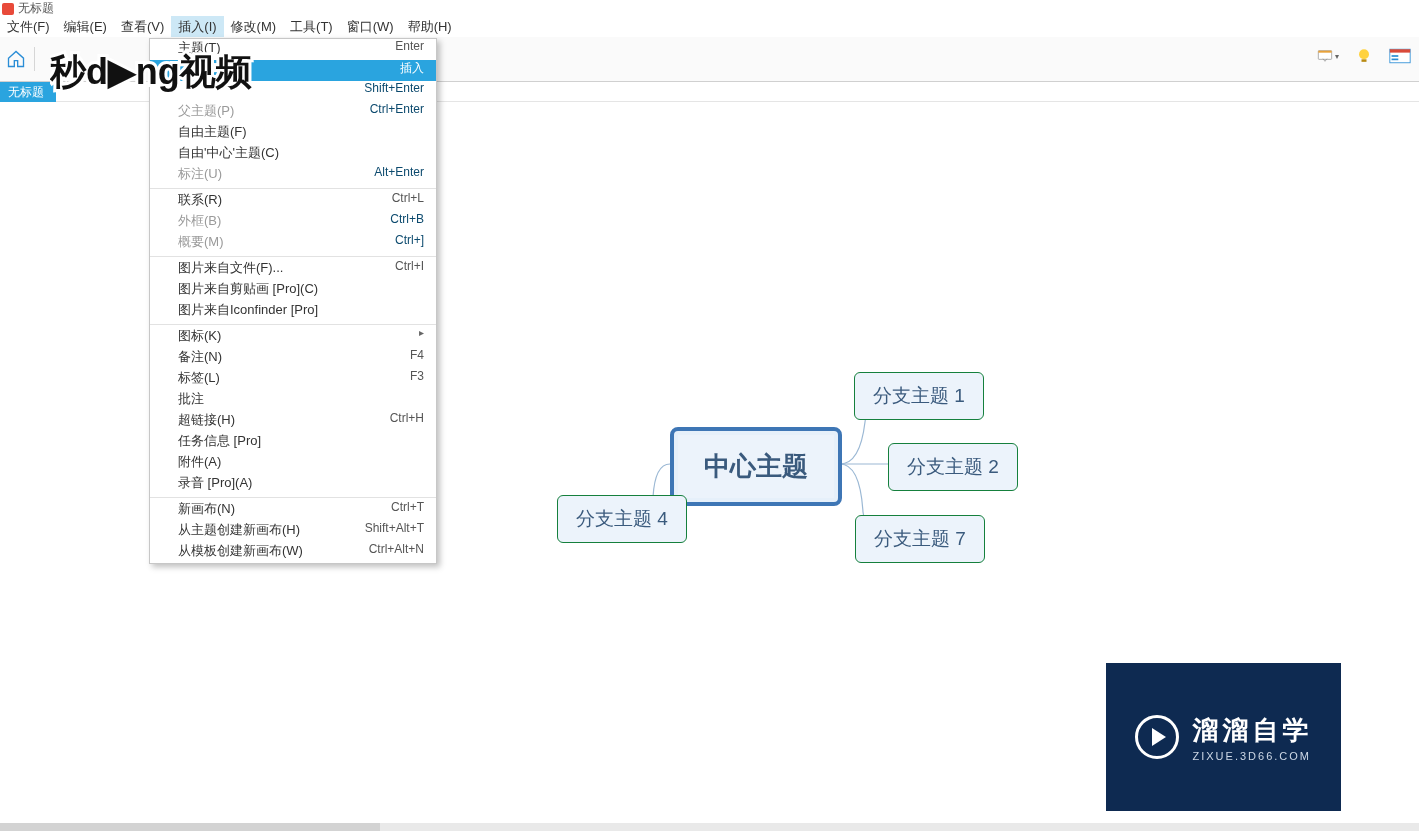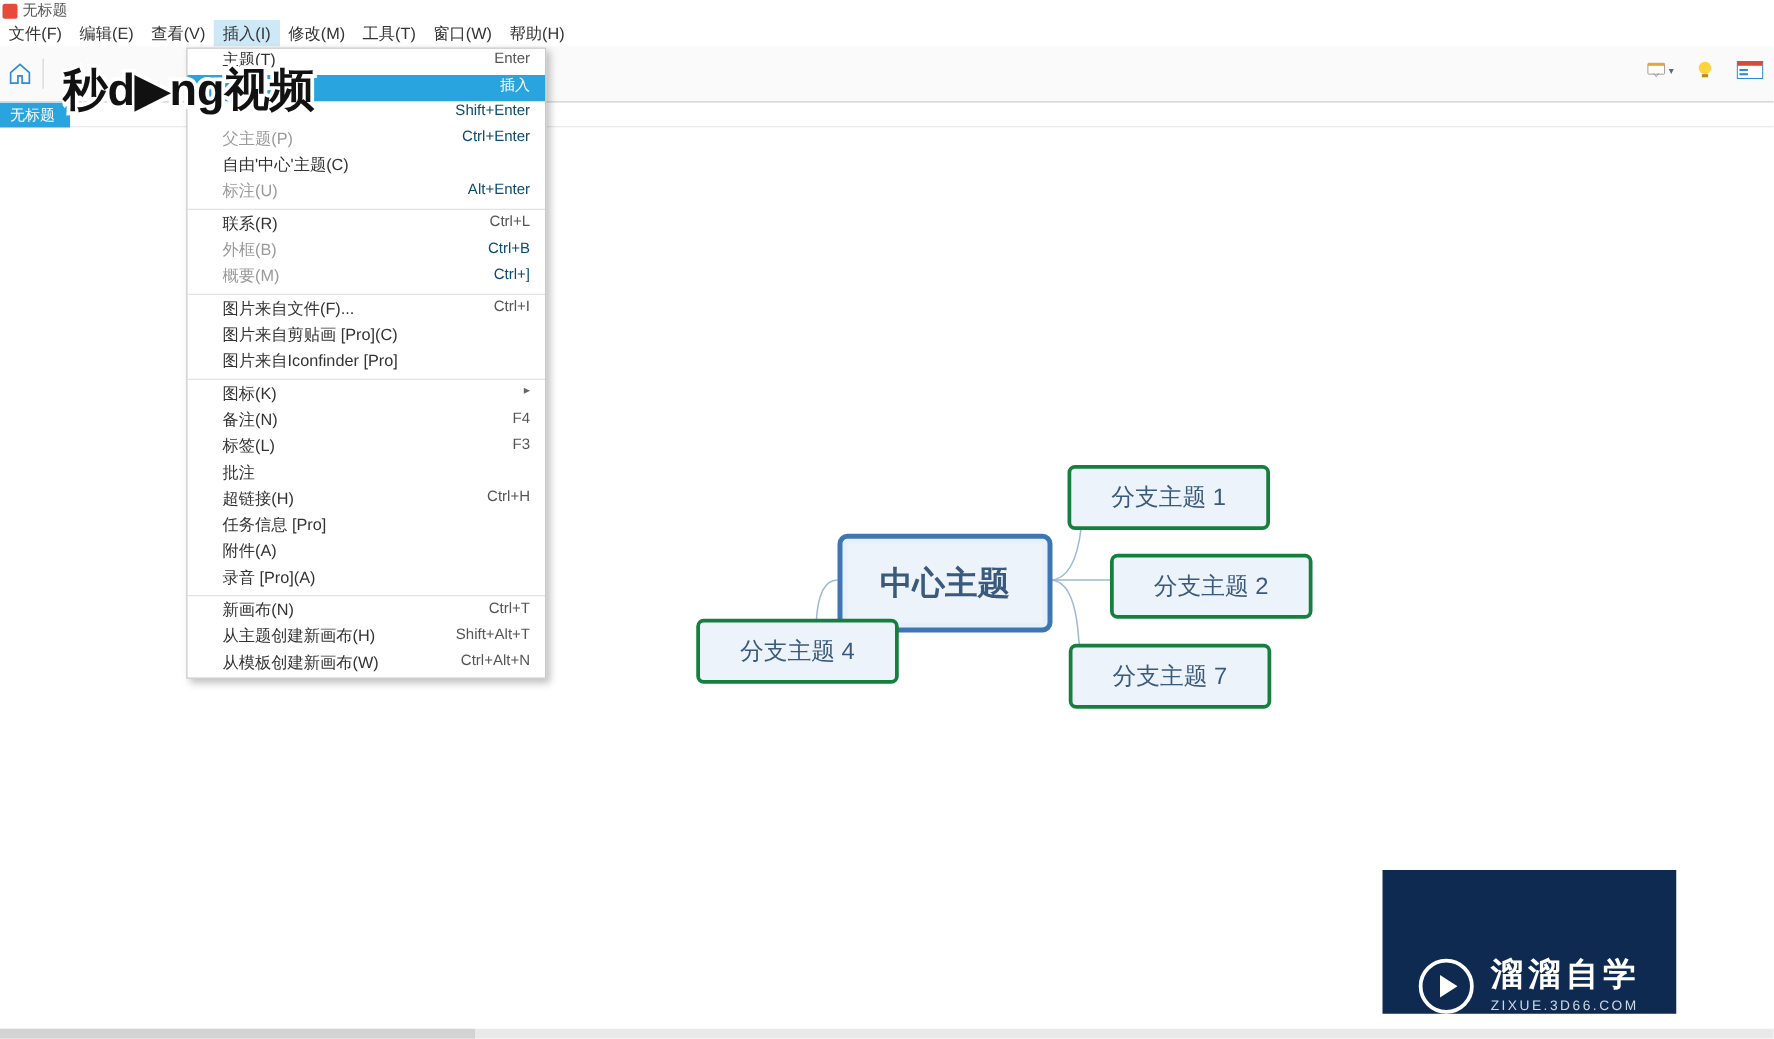--- a/index.html
+++ b/index.html
@@ -18,40 +18,40 @@
   .tool-sep { width:1px; height:24px; background:#d6d6d6; margin:0 8px; }
   .tool-right { position:absolute; right:8px; top:8px; display:flex; align-items:center; gap:14px; }
   .tool-icon { width:22px; height:22px; display:flex; align-items:center; justify-content:center; }
   .dropdown-caret { font-size:8px; color:#666; margin-left:2px; }
   
   .tabstrip { height:20px; background:#fff; display:flex; align-items:flex-start; border-bottom:1px solid #e5e5e5; }
   .tab { background:#2aa4df; color:#fff; font-size:12px; padding:2px 12px 2px 8px; display:flex; align-items:center; gap:6px; }
   
   .canvas { position:absolute; left:0; right:0; top:102px; bottom:8px; background:#fff; }
   
-  .mindnode { position:absolute; border:3px solid #15803d; background:#ecf3fb; border-radius:6px; padding:10px 32px; font-size:19px; color:#3a5a7d; display:flex; align-items:center; justify-content:center; white-space:nowrap; }
+  .mindnode { position:absolute; border:1px solid #15803d; background:#ecf3fb; border-radius:6px; padding:10px 18px; font-size:19px; color:#3a5a7d; display:flex; align-items:center; justify-content:center; white-space:nowrap; }
   .center-node { border:4px solid #3e76b5; border-radius:8px; font-size:26px; font-weight:bold; padding:18px 30px; box-shadow:inset 0 0 0 4px #e6f0fa; }
   svg.wires { position:absolute; left:0; top:0; pointer-events:none; }
   
   .menu { position:absolute; left:149px; top:38px; width:288px; background:#fff; border:1px solid #c7c7c7; box-shadow:3px 3px 6px rgba(0,0,0,0.25); z-index:50; }
   .menu .row { display:flex; align-items:flex-start; height:21px; padding:0 12px 0 28px; font-size:13px; cursor:default; }
   .menu .row.highlight { background:#2aa4df; color:#fff; }
   .menu .row.shortcut-only { justify-content:flex-end; }
   .menu .row.disabled { color:#9a9a9a; }
   .menu .label { flex:1; }
   .menu .shortcut { color:#555; font-size:12px; }
   .menu .row.highlight .shortcut { color:#fff; }
   .menu .row.disabled .shortcut { color:#0c4a6e; }
   .menu .sep { height:1px; background:#e2e2e2; margin:2px 0; }
   .menu .sub-arrow { font-size:10px; color:#666; }
   
   .logo-wm { position:absolute; left:50px; top:44px; z-index:80; }
   .logo-wm svg { width:240px; height:54px; }
   
-  .brandbox { position:absolute; right:78px; bottom:20px; width:235px; height:115px; background:#0e2a51; display:flex; align-items:flex-end; justify-content:center; gap:14px; }
+  .brandbox { position:absolute; right:78px; bottom:20px; width:235px; height:148px; background:#0e2a51; display:flex; align-items:center; justify-content:center; gap:14px; }
   .brandbox .play { width:44px; height:44px; border:3px solid #fff; border-radius:50%; position:relative; }
   .brandbox .play::after { content:""; position:absolute; left:14px; top:10px; border-left:14px solid #fff; border-top:9px solid transparent; border-bottom:9px solid transparent; }
   .brandbox .txt { color:#fff; }
   .brandbox .txt .t1 { font-size:26px; font-weight:bold; letter-spacing:4px; }
   .brandbox .txt .t2 { font-size:11px; letter-spacing:2px; color:#cdd8e6; margin-top:2px; }
   
   .statusbar { position:absolute; left:0; right:0; bottom:0; height:8px; background:#e9e9e9; display:flex; }
   .statusbar .seg1 { width:380px; background:#d3d3d3; height:100%; }
 </style>
 </head>
@@ -145,20 +145,23 @@
       <span class="shortcut">插入</span>
     </div>
     <div class="row disabled shortcut-only">
       <span class="shortcut">Shift+Enter</span>
     </div>
     <div class="row disabled">
       <span class="label">父主题(P)</span>
       <span class="shortcut">Ctrl+Enter</span>
     </div>
     <div class="row">
+      <span class="label">自由主题(F)</span>
+    </div>
+    <div class="row">
       <span class="label">自由'中心'主题(C)</span>
     </div>
     <div class="row disabled">
       <span class="label">标注(U)</span>
       <span class="shortcut">Alt+Enter</span>
     </div>
     <div class="sep"></div>
     <div class="row">
       <span class="label">联系(R)</span>
       <span class="shortcut">Ctrl+L</span>

